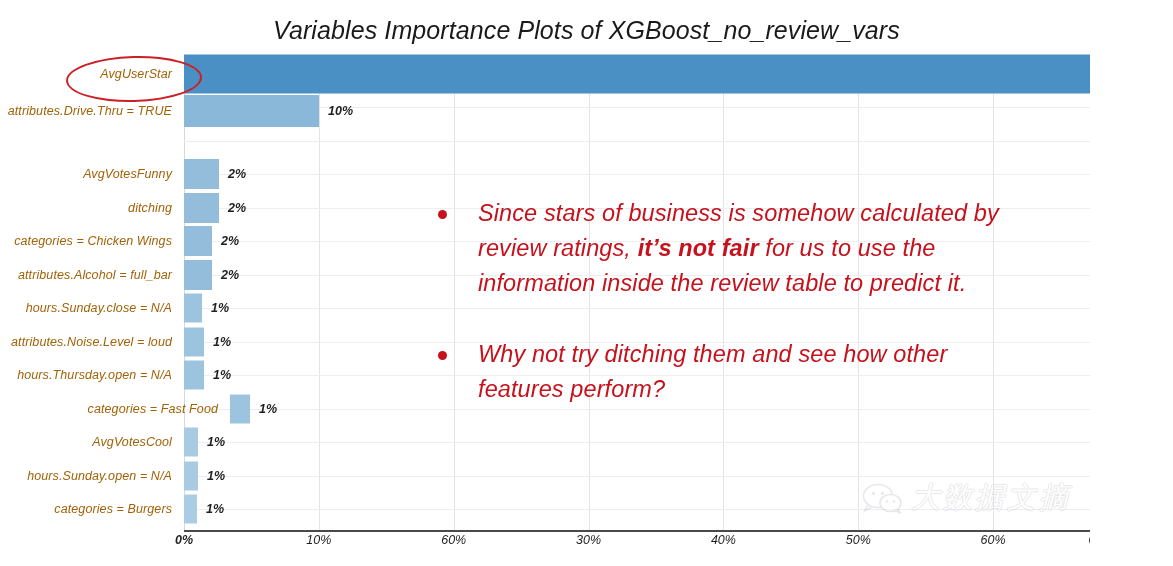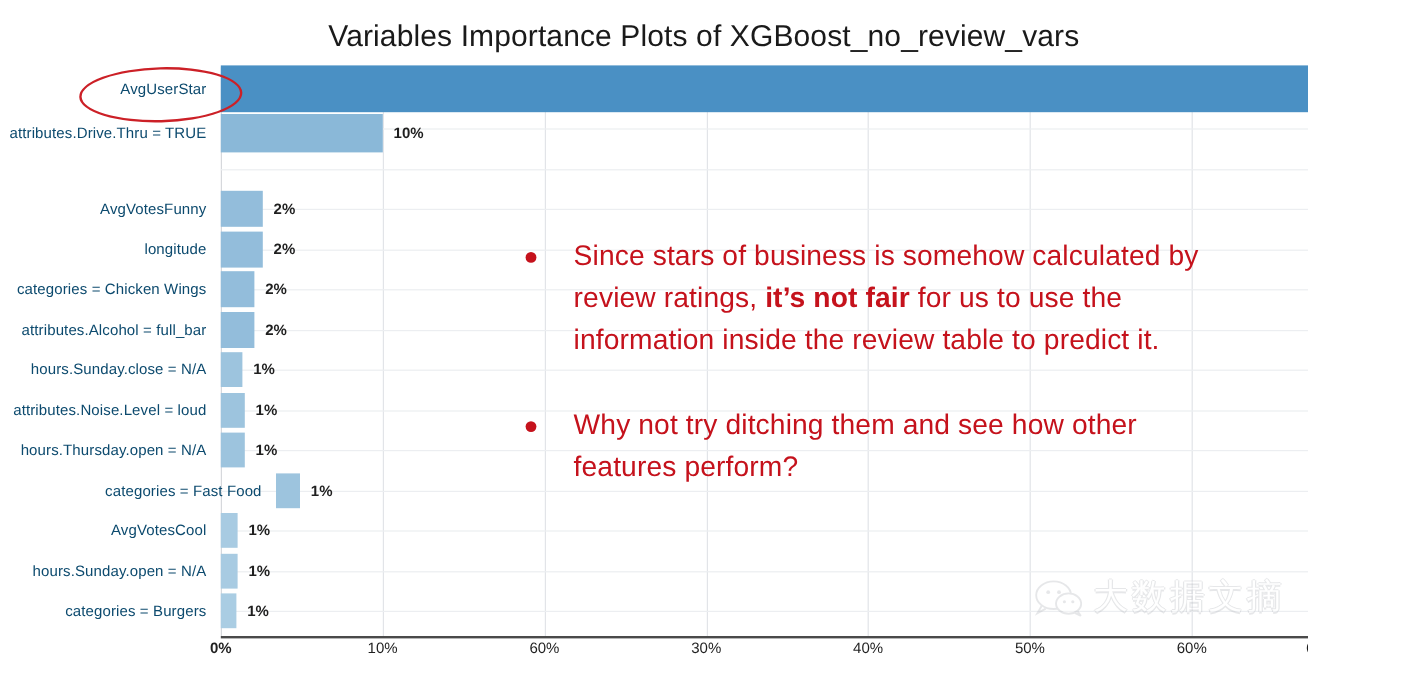--- a/index.html
+++ b/index.html
@@ -11,20 +11,21 @@
     font-family: "Liberation Sans", sans-serif;
     -webkit-font-smoothing: antialiased;
   }
 
   #slide {
     position: relative;
     width: 1090px;
     height: 566px;
     background: #ffffff;
     overflow: hidden;
+    font-style: italic;
   }
 
   
   #chart-title {
     position: absolute;
     left: 0;
     top: 16px;
     width: 1173px;
     text-align: center;
     font-size: 25px;
@@ -79,21 +80,21 @@
     width: 1173px;
     height: 33.5px;
     display: block;
   }
   .row-label {
     position: absolute;
     right: 1001px;       
     top: 50%;
     transform: translateY(-50%);
     font-size: 12.5px;
-    color: #0c4a6e;
+    color: #a16207;
     white-space: nowrap;
     text-align: right;
     letter-spacing: 0.1px;
   }
   .bar {
     position: absolute;
     left: 184px;
     top: 50%;
     transform: translateY(-50%);
     height: 27px;
@@ -231,21 +232,21 @@
           <div class="row-label">attributes.Drive.Thru = TRUE</div>
           <div class="bar" style="width: 135px; background: rgb(138, 184, 216); height: 32px;"></div>
           <div class="bar-value" style="left: 328px;">10%</div>
         </div>
         <div class="row" style="top: 101.5px;">
           <div class="row-label">AvgVotesFunny</div>
           <div class="bar" style="width: 35px; background: rgb(147, 189, 219); height: 30px;"></div>
           <div class="bar-value" style="left: 228px;">2%</div>
         </div>
         <div class="row" style="top: 135px;">
-          <div class="row-label">longitude</div>
+          <div class="row-label">ditching</div>
           <div class="bar" style="width: 35px; background: rgb(147, 189, 219); height: 30px;"></div>
           <div class="bar-value" style="left: 228px;">2%</div>
         </div>
         <div class="row" style="top: 168.5px;">
           <div class="row-label">categories = Chicken Wings</div>
           <div class="bar" style="width: 28px; background: rgb(147, 189, 219); height: 30px;"></div>
           <div class="bar-value" style="left: 221px;">2%</div>
         </div>
         <div class="row" style="top: 202px;">
           <div class="row-label">attributes.Alcohol = full_bar</div>

